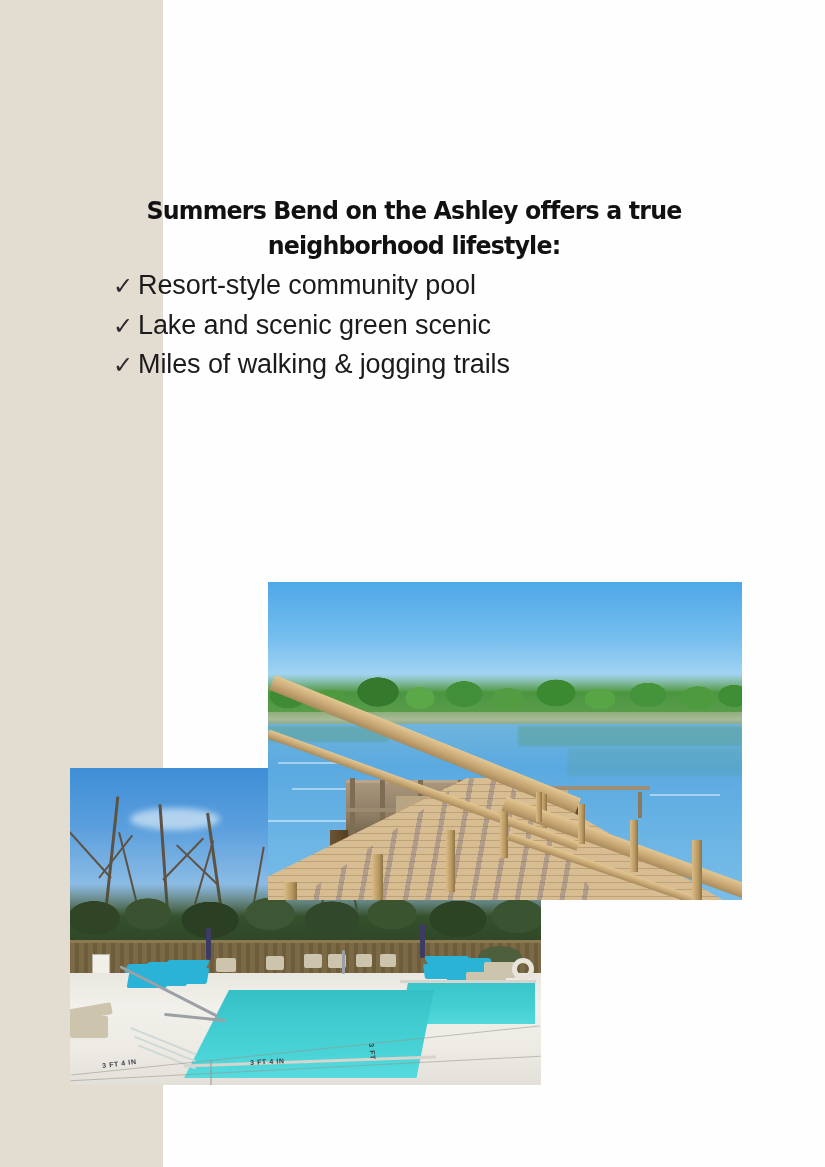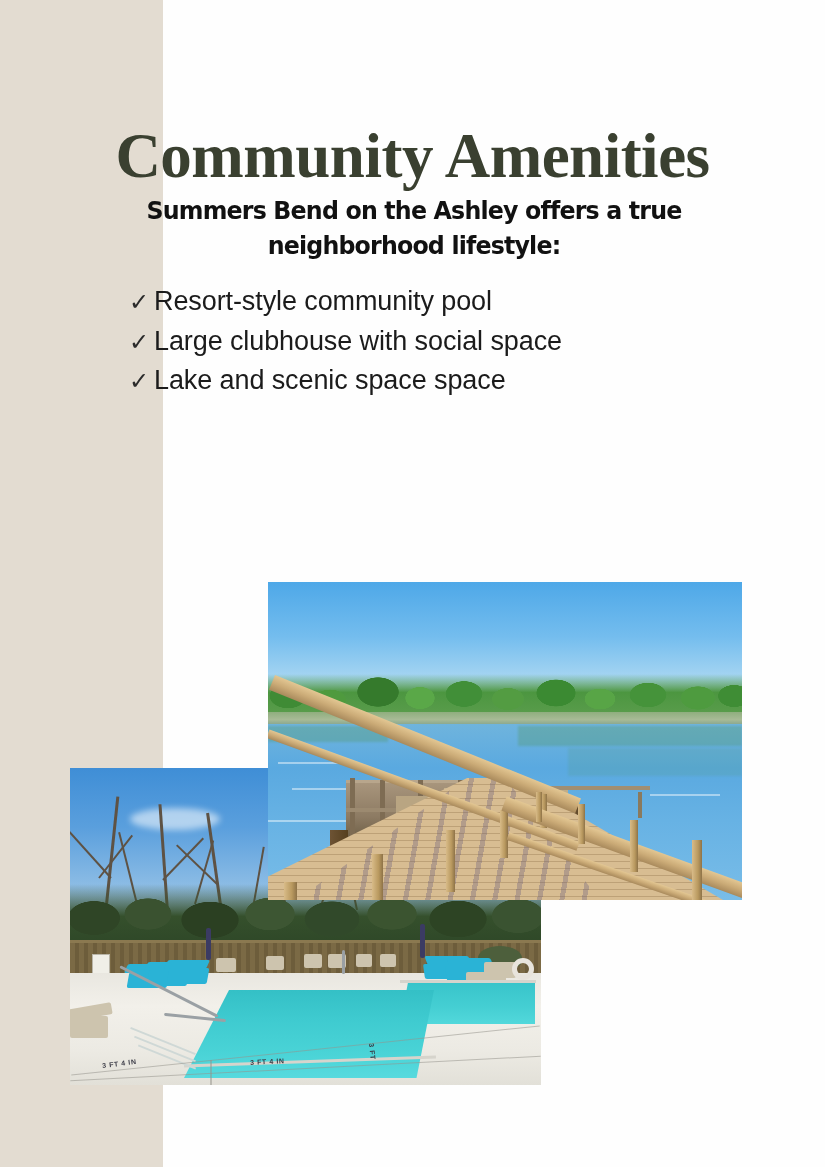--- a/index.html
+++ b/index.html
@@ -64,21 +64,21 @@
     color: #111111;
     transform: scaleX(0.93);
     transform-origin: 50% 0;
   }
   
   #amenities-list {
     position: absolute;
     left: 105px;
     top: 266px;
     width: 610px;
-    margin: 16px;
+    margin: 0;
     padding: 0;
     list-style: none;
   }
   .amenity-item {
     font-family: "Liberation Sans", sans-serif;
     font-size: 27px;
     line-height: 38.6px;
     color: #1b1b1b;
     text-indent: 8px;
     letter-spacing: -0.1px;
@@ -275,28 +275,27 @@
   }
 </style>
 </head>
 <body>
 
 <div id="page">
 
   <div id="beige-panel"></div>
   <div id="white-panel"></div>
 
-  <h1 id="page-title">Community Amenities</h1>
 
   <div id="subheading">Summers Bend on the Ashley offers a true neighborhood lifestyle:</div>
 
   <ul id="amenities-list">
     <li class="amenity-item"><span class="check-icon">✓</span><span>Resort-style community pool</span></li>
-    <li class="amenity-item"><span class="check-icon">✓</span><span>Large clubhouse with social space</span></li>
-    <li class="amenity-item"><span class="check-icon">✓</span><span>Lake and scenic space space</span></li>
+    <li class="amenity-item"><span class="check-icon">✓</span><span>Lake and scenic green scenic</span></li>
+    <li class="amenity-item"><span class="check-icon">✓</span><span>Miles of walking &amp; jogging trails</span></li>
   </ul>
 
   <div class="photo" id="pool-photo">
     <div class="ph-layer" id="pool-sky"></div>
 
     <div class="cloud" style="left:60px; top:40px; width:90px; height:22px;"></div>
     <div class="cloud" style="left:210px; top:62px; width:110px; height:18px;"></div>
     <div class="cloud" style="left:340px; top:28px; width:80px; height:16px;"></div>
 
     <div class="bare-branch" style="left:34px; top:28px; width:3px; height:118px; transform:rotate(6deg);"></div>

